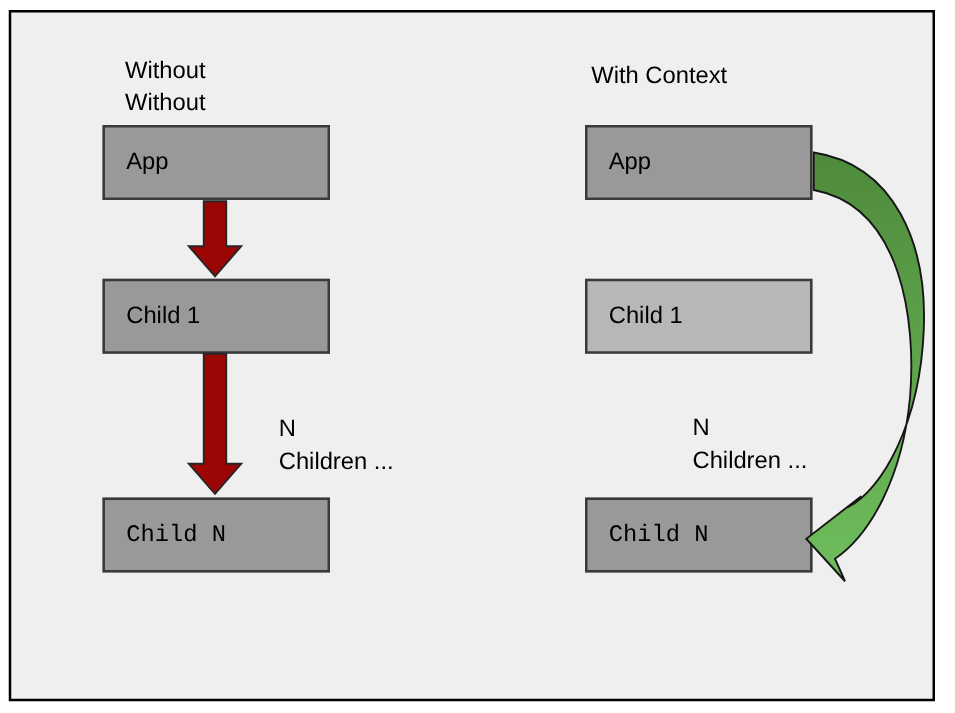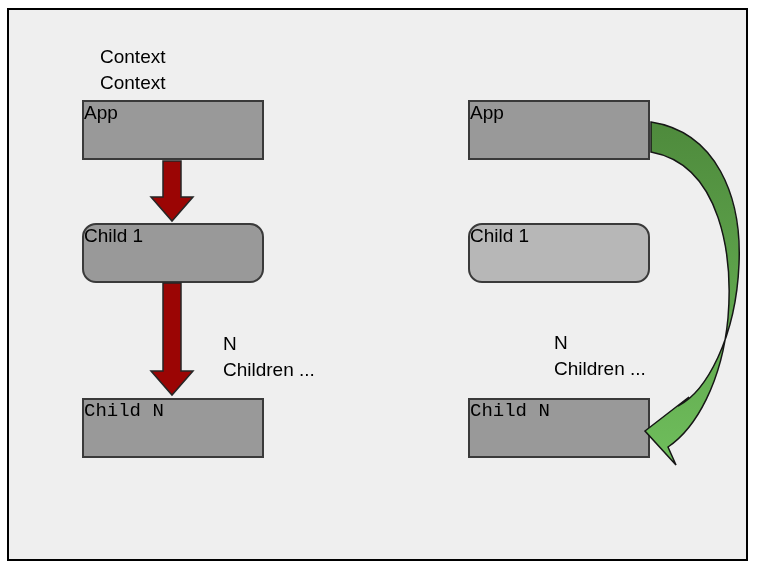--- a/index.html
+++ b/index.html
@@ -25,48 +25,50 @@
     white-space:pre-line;
   }
   .title.left{left:100px;top:44px;width:110px;}
   .title.right{left:473px;top:48px;white-space:nowrap;}
   .box{
     position:absolute;
     width:182px;height:60px;
     background:#999999;
     border:2px solid #3a3a3a;
     box-sizing:border-box;
-    display:flex;align-items:flex-start;
+    display:flex;align-items:center;
     font-size:19px;color:#000000;
+    padding-left:17px;
   }
   .box.light{background:#b7b7b7;}
   .col-left{left:82px;}
   .col-right{left:468px;}
   .row-app{top:100px;}
-  .row-child1{top:223px;border-radius:14px;}
+  .row-child1{top:223px;}
   .row-childn{top:398px;font-family:Liberation Mono, monospace;}
   .note{
     position:absolute;
     font-size:19px;line-height:26px;color:#000000;
   }
   .note.left{left:223px;top:331px;}
   .note.right{left:554px;top:330px;}
   .arrows{
     position:absolute;left:0;top:0;
     width:764px;height:570px;
     pointer-events:none;
   }
 </style>
 </head>
 <body>
 
 <div class="stage">
   <div class="frame"></div>
 
-  <div class="title left">Context Context</div>
+  <div class="title left">Without Without</div>
+  <div class="title right">With Context</div>
 
   <div class="box col-left row-app">
     <span>App</span>
   </div>
   <div class="box col-left row-child1">
     <span>Child 1</span>
   </div>
   <div class="box col-left row-childn">
     <span>Child N</span>
   </div>

